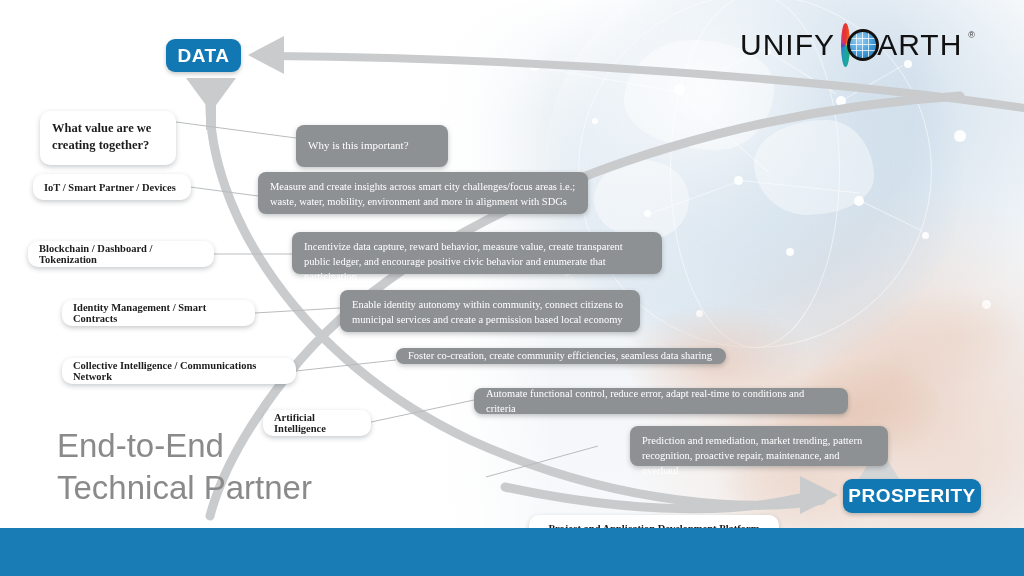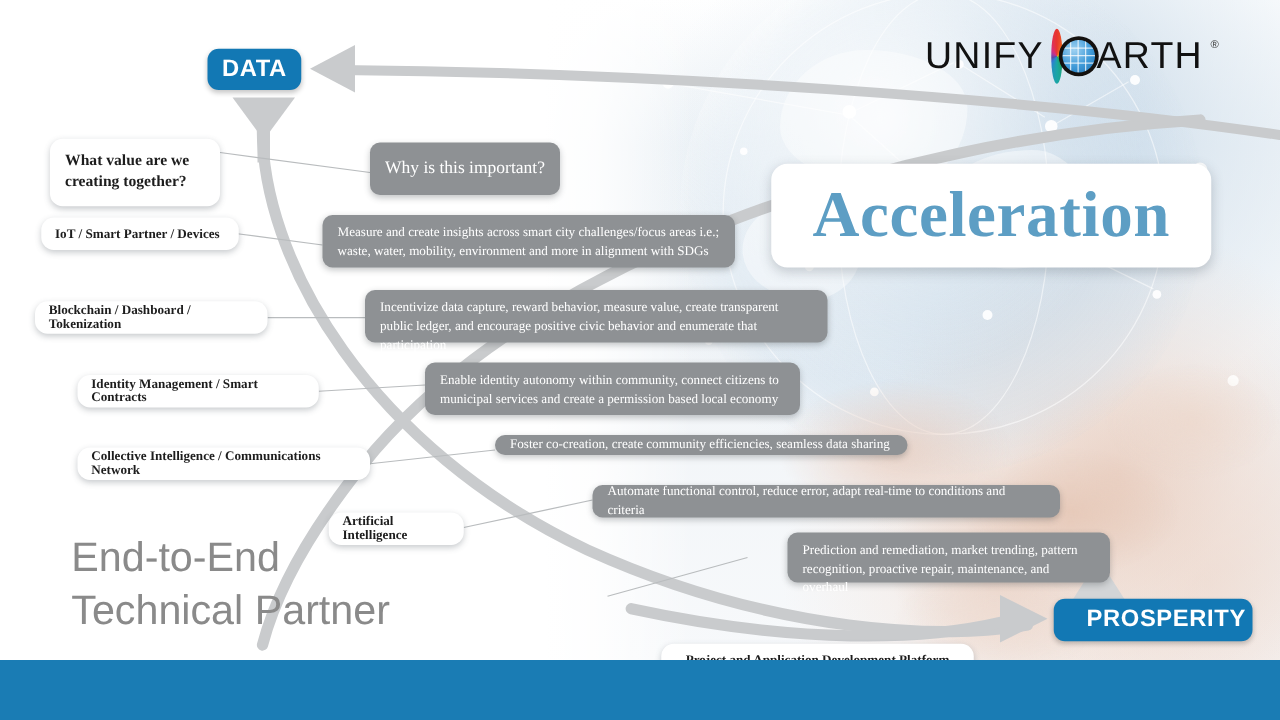--- a/index.html
+++ b/index.html
@@ -105,21 +105,21 @@
 
   
   .pill{
     position:absolute;background:#1278b4;border-radius:9px;
     color:#ffffff;display:flex;align-items:center;justify-content:center;
     font-family:"Liberation Sans", sans-serif;font-weight:700;
     letter-spacing:.5px;
     box-shadow:0 2px 4px rgba(0,0,0,.22);
   }
   #pill-data{left:166px;top:39px;width:75px;height:33px;font-size:19px;}
-  #pill-prosperity{left:843px;top:479px;width:138px;height:34px;font-size:19px;padding-left:21px;}
+  #pill-prosperity{left:843px;top:479px;width:138px;height:34px;font-size:19px;}
 
   
   .headline{
     position:absolute;left:617px;top:131px;width:352px;height:83px;
     background:#ffffff;border-radius:13px;
     display:flex;align-items:center;justify-content:center;
     box-shadow:0 3px 9px rgba(80,90,100,.28);
   }
   .headline-text{
     font-family:"Liberation Serif", serif;font-weight:700;
@@ -232,25 +232,22 @@
         <span style="left:18px;top:0;width:1px;height:26px;"></span>
       </span>
     </span>
     <span class="logo-word">EARTH</span>
     <span class="logo-reg">®</span>
   </div>
 
   <div class="pill" id="pill-data">DATA</div>
   <div class="pill" id="pill-prosperity">PROSPERITY</div>
 
-  <div class="headline">
-    <span class="headline-text">Acceleration</span>
-  </div>
-
-  <div class="gbox center" style="left:296px;top:114px;width:152px;height:42px;font-size:14px;">Why is this important?</div>
+
+  <div class="gbox center" style="left:296px;top:125px;width:152px;height:42px;font-size:11px;">Why is this important?</div>
 
   <div class="gbox" style="left:258px;top:172px;width:330px;height:42px;font-size:10.5px;">Measure and create insights across smart city challenges/focus areas i.e.; waste, water, mobility, environment and more in alignment with SDGs</div>
 
   <div class="gbox" style="left:292px;top:232px;width:370px;height:42px;font-size:10.5px;">Incentivize data capture, reward behavior, measure value, create transparent public ledger, and encourage positive civic behavior and enumerate that participation</div>
 
   <div class="gbox" style="left:340px;top:290px;width:300px;height:42px;font-size:10.5px;">Enable identity autonomy within community, connect citizens to municipal services and create a permission based local economy</div>
 
   <div class="gbox center" style="left:396px;top:348px;width:330px;height:16px;font-size:10.5px;">Foster co-creation, create community efficiencies, seamless data sharing</div>
 
   <div class="gbox center" style="left:474px;top:388px;width:374px;height:26px;font-size:10.5px;">Automate functional control, reduce error, adapt real-time to conditions and criteria</div>

